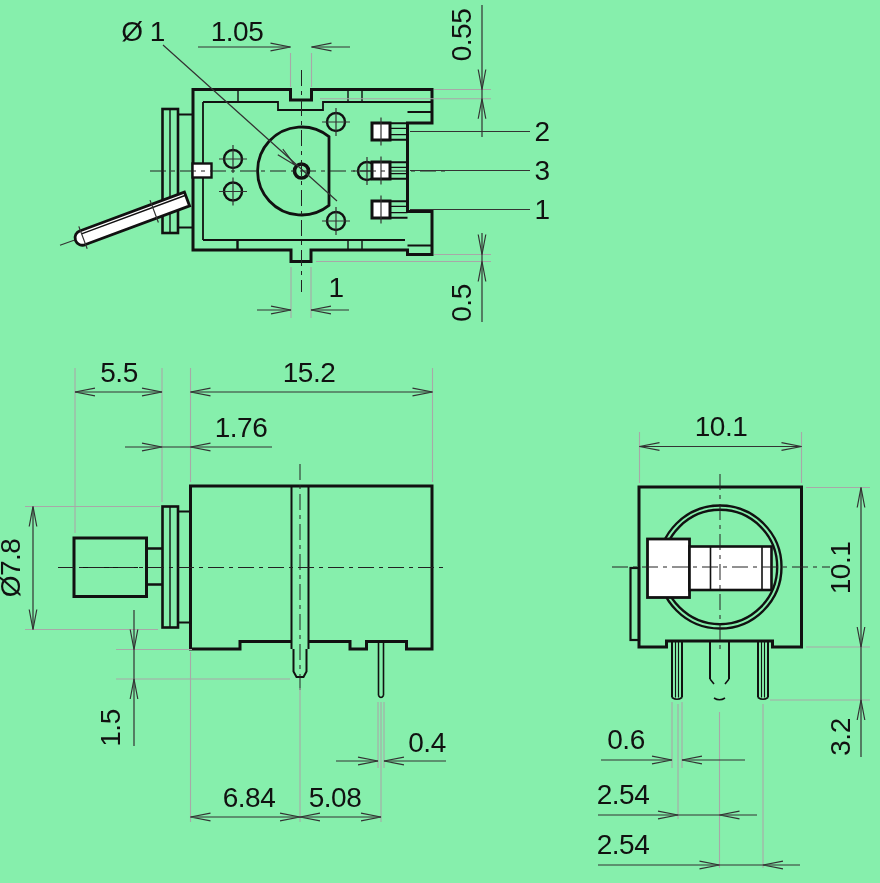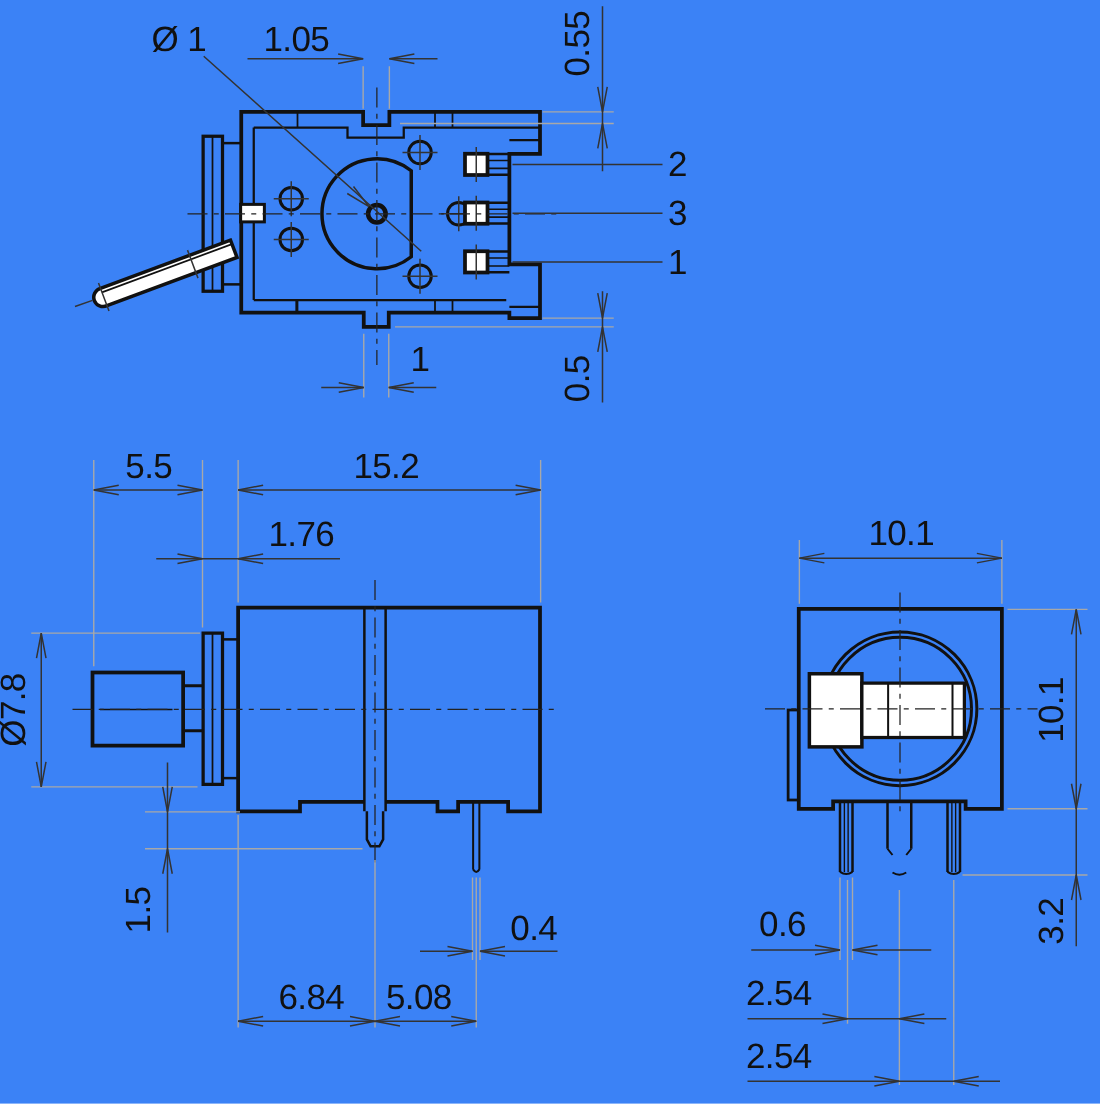--- a/index.html
+++ b/index.html
@@ -1,16 +1,16 @@
 <!DOCTYPE html>
 <html><head>
 <meta charset="utf-8">
 <style>
   html,body{margin:0;padding:0;background:#fff;}
-  .stage{width:880px;height:883px;position:relative;background:#3b82f6;}
+  .stage{width:880px;height:883px;position:relative;background:#86efac;}
   svg{display:block;}
   
   .s3 {stroke:#111;stroke-width:3;  fill:none;stroke-linejoin:miter;stroke-linecap:butt;}
   .s28{stroke:#111;stroke-width:2.8;fill:none;stroke-linejoin:miter;}
   .s26{stroke:#111;stroke-width:2.6;fill:none;}
   .s24{stroke:#111;stroke-width:2.4;fill:none;}
   .s22{stroke:#111;stroke-width:2.2;fill:none;}
   .s2 {stroke:#111;stroke-width:2;  fill:none;}
   .s18{stroke:#111;stroke-width:1.8;fill:none;}
   .s16{stroke:#111;stroke-width:1.6;fill:none;}

